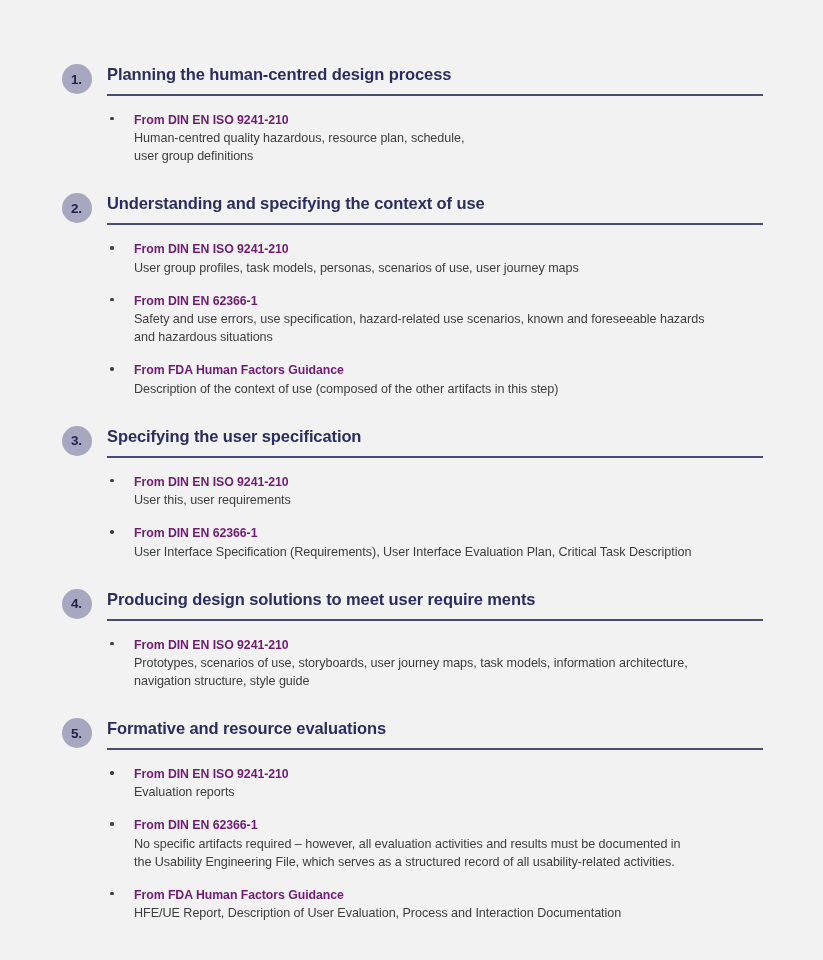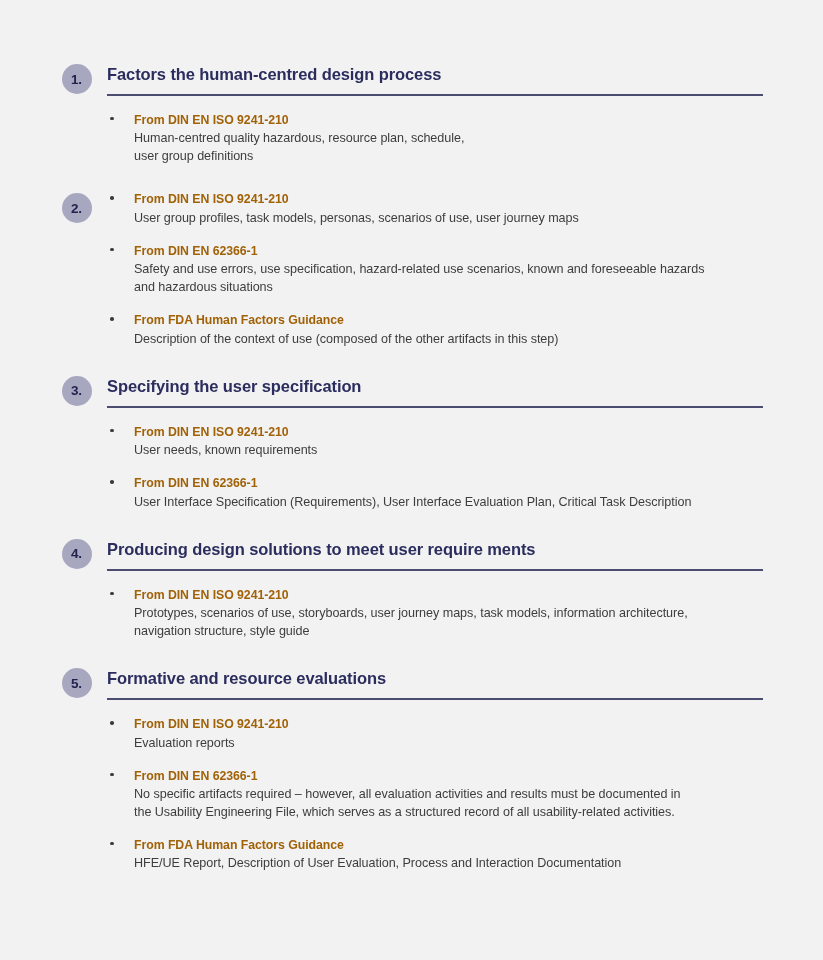--- a/index.html
+++ b/index.html
@@ -89,21 +89,21 @@
     position: absolute;
     left: 3px;
     top: 5px;
     width: 3.5px;
     height: 3.5px;
     background: #3b3b3b;
     border-radius: 50%;
   }
   .item-label {
     display: block;
-    color: #a16207;
+    color: #701a75;
     font-size: 12.3px;
     font-weight: bold;
     line-height: 1.42;
     letter-spacing: -0.05px;
   }
   .item-desc {
     display: block;
     color: #3d3d3d;
     font-size: 12.6px;
     font-weight: normal;
@@ -113,34 +113,38 @@
   }
 </style>
 </head>
 <body>
 
 <div id="page">
   <div id="sections-root">
       <div class="section">
         <div class="badge">1.</div>
         <div class="head-wrap">
-          <h2 class="section-title">Factors the human-centred design process</h2>
+          <h2 class="section-title">Planning the human-centred design process</h2>
           <div class="rule"></div>
         </div>
         <ul class="items">
           <li class="item">
             <span class="item-bullet"></span>
             <span class="item-label">From DIN EN ISO 9241-210</span>
             <span class="item-desc">Human-centred quality hazardous, resource plan, schedule,
 user group definitions</span>
           </li>
         </ul>
       </div>
       <div class="section">
         <div class="badge">2.</div>
+        <div class="head-wrap">
+          <h2 class="section-title">Understanding and specifying the context of use</h2>
+          <div class="rule"></div>
+        </div>
         <ul class="items">
           <li class="item">
             <span class="item-bullet"></span>
             <span class="item-label">From DIN EN ISO 9241-210</span>
             <span class="item-desc">User group profiles, task models, personas, scenarios of use, user journey maps</span>
           </li>
           <li class="item">
             <span class="item-bullet"></span>
             <span class="item-label">From DIN EN 62366-1</span>
             <span class="item-desc">Safety and use errors, use specification, hazard-related use scenarios, known and foreseeable hazards
@@ -156,21 +160,21 @@
       <div class="section">
         <div class="badge">3.</div>
         <div class="head-wrap">
           <h2 class="section-title">Specifying the user specification</h2>
           <div class="rule"></div>
         </div>
         <ul class="items">
           <li class="item">
             <span class="item-bullet"></span>
             <span class="item-label">From DIN EN ISO 9241-210</span>
-            <span class="item-desc">User needs, known requirements</span>
+            <span class="item-desc">User this, user requirements</span>
           </li>
           <li class="item">
             <span class="item-bullet"></span>
             <span class="item-label">From DIN EN 62366-1</span>
             <span class="item-desc">User Interface Specification (Requirements), User Interface Evaluation Plan, Critical Task Description</span>
           </li>
         </ul>
       </div>
       <div class="section">
         <div class="badge">4.</div>

